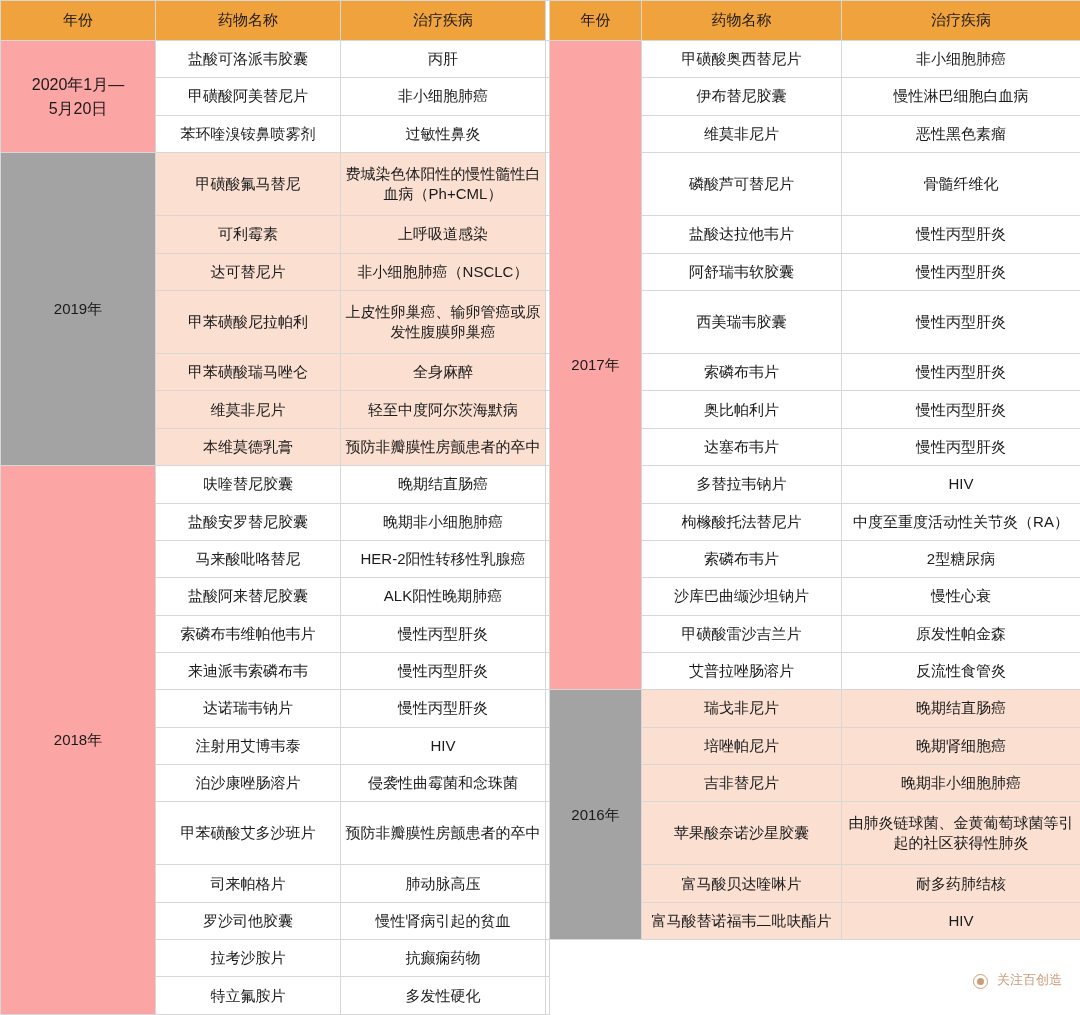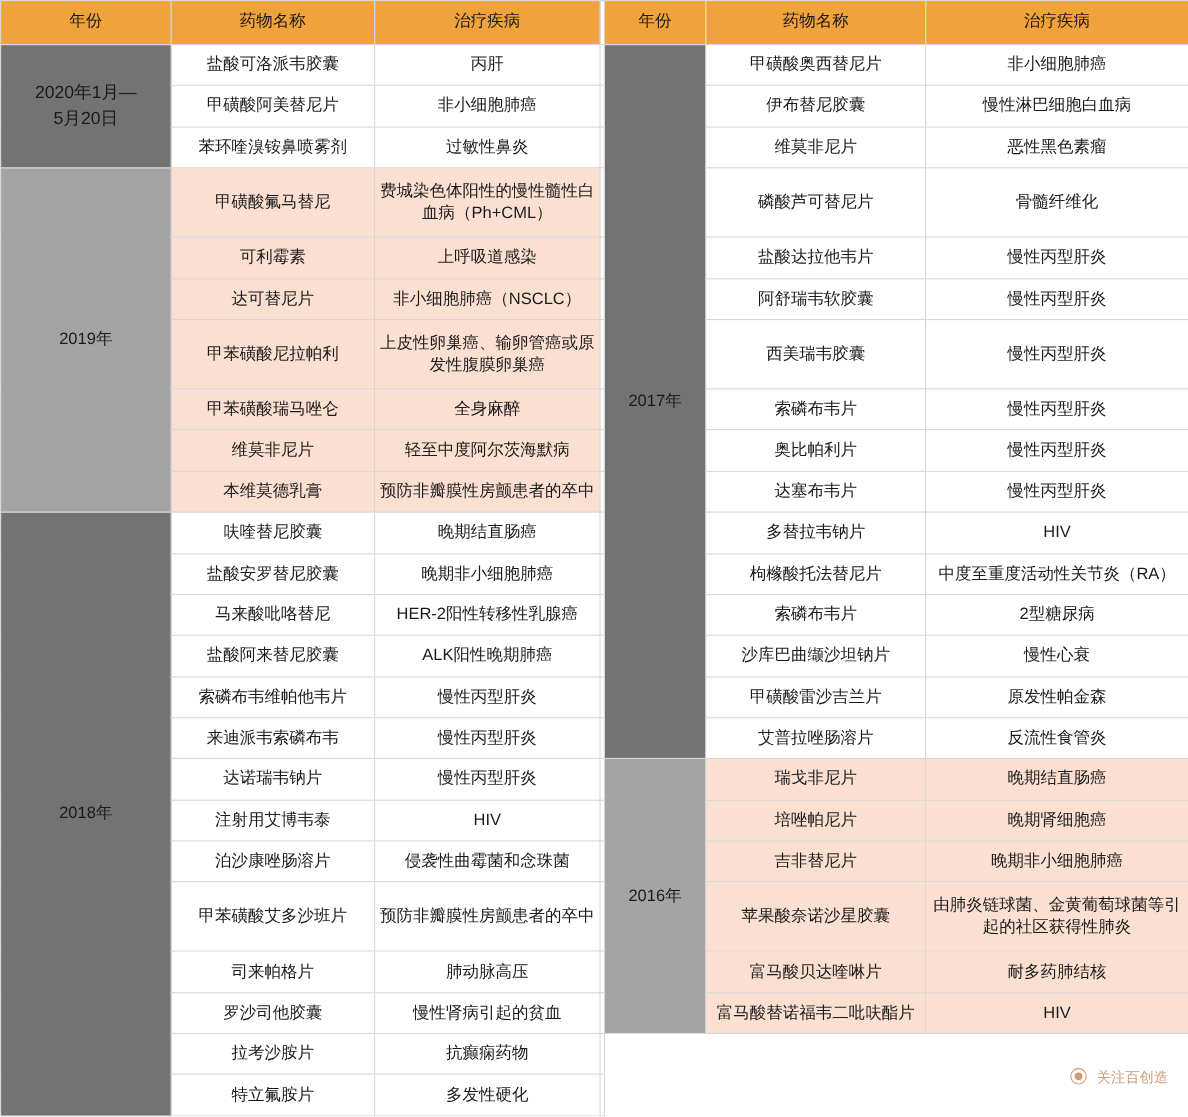--- a/index.html
+++ b/index.html
@@ -34,33 +34,33 @@
   .hdr {
     background: #f0a23c;
     color: #ffffff;
     font-size: 18px;
     font-weight: bold;
     height: 40px;
     border: 1px solid #e2922f;
   }
   .yearcell {
     font-size: 17px;
-    background: #737373;
+    background: #fca5a5;
   }
   .peach { background: #fbe0d2; }
   .peach-year { background: #a3a3a3; font-size: 17px; }
   .white { background: #ffffff; }
   .gap-col { border: none; background: #ffffff; width: 4px; padding: 0; }
   .yearline { font-size: 16px; line-height: 1.5; }
   .wm {
     position: absolute;
     right: 18px;
     bottom: 26px;
     display: flex;
-    align-items: flex-start;
+    align-items: flex-end;
     gap: 9px;
     color: #c58a5e;
     font-size: 13px;
     opacity: 0.85;
     pointer-events: none;
   }
   .wm-logo {
     width: 15px; height: 15px;
     border-radius: 50%;
     border: 1.6px solid #c58a5e;

